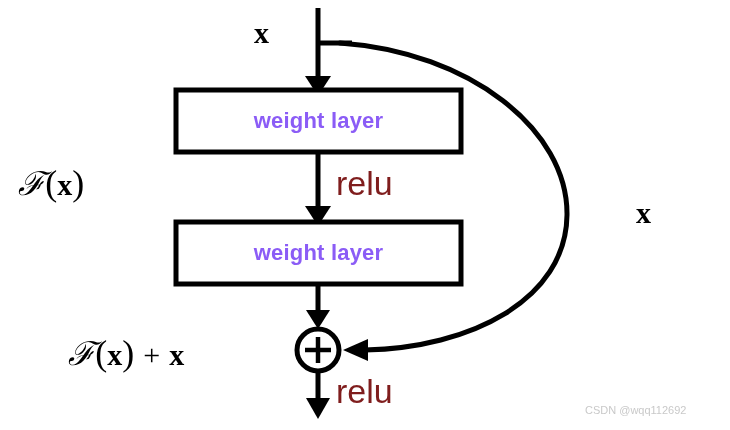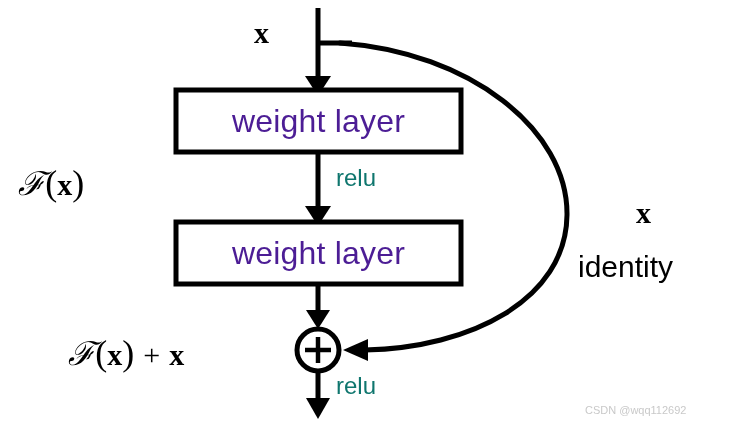--- a/index.html
+++ b/index.html
@@ -26,24 +26,25 @@
     position: absolute;
     color: #000000;
     white-space: nowrap;
     line-height: 1;
   }
   .box-label {
     position: absolute;
     display: flex;
     align-items: center;
     justify-content: center;
-    color: #4c1d95;
+    color: #8b5cf6;
     font-family: "Liberation Sans", sans-serif;
-    font-size: 32px;
+    font-size: 22px;
     letter-spacing: 0.2px;
+    font-weight: bold;
   }
   .bold-x {
     font-family: "Liberation Serif", "DejaVu Serif", serif;
     font-weight: bold;
     font-size: 30px;
   }
   .calF {
     font-family: "DejaVu Serif", "Liberation Serif", serif;
     font-style: italic;
     font-size: 33px;
@@ -59,22 +60,22 @@
     font-family: "Liberation Serif", "DejaVu Serif", serif;
     font-size: 36px;
   }
   .plus-sign {
     font-family: "Liberation Serif", "DejaVu Serif", serif;
     font-size: 30px;
     padding: 0 9px;
   }
   .relu-label {
     font-family: "Liberation Sans", sans-serif;
-    font-size: 24px;
-    color: #0f766e;
+    font-size: 34px;
+    color: #7f1d1d;
   }
   .identity-label {
     font-family: "Liberation Sans", sans-serif;
     font-size: 30px;
     color: #000000;
   }
   .watermark {
     position: absolute;
     font-family: "Liberation Sans", sans-serif;
     font-size: 11px;
@@ -155,17 +156,16 @@
     <span class="calF">ℱ</span>
     <span class="paren">(</span>
     <span class="bold-x">x</span>
     <span class="paren">)</span>
     <span class="plus-sign">+</span>
     <span class="bold-x">x</span>
   </div>
 
   <div class="lbl bold-x" style="left:636px; top:198px;">x</div>
 
-  <div class="lbl identity-label" style="left:578px; top:252px;">identity</div>
 
   <div class="watermark" style="left:585px; top:404px;text-align:center;">CSDN @wqq112692</div>
 
 </div>
 
 </body></html>

